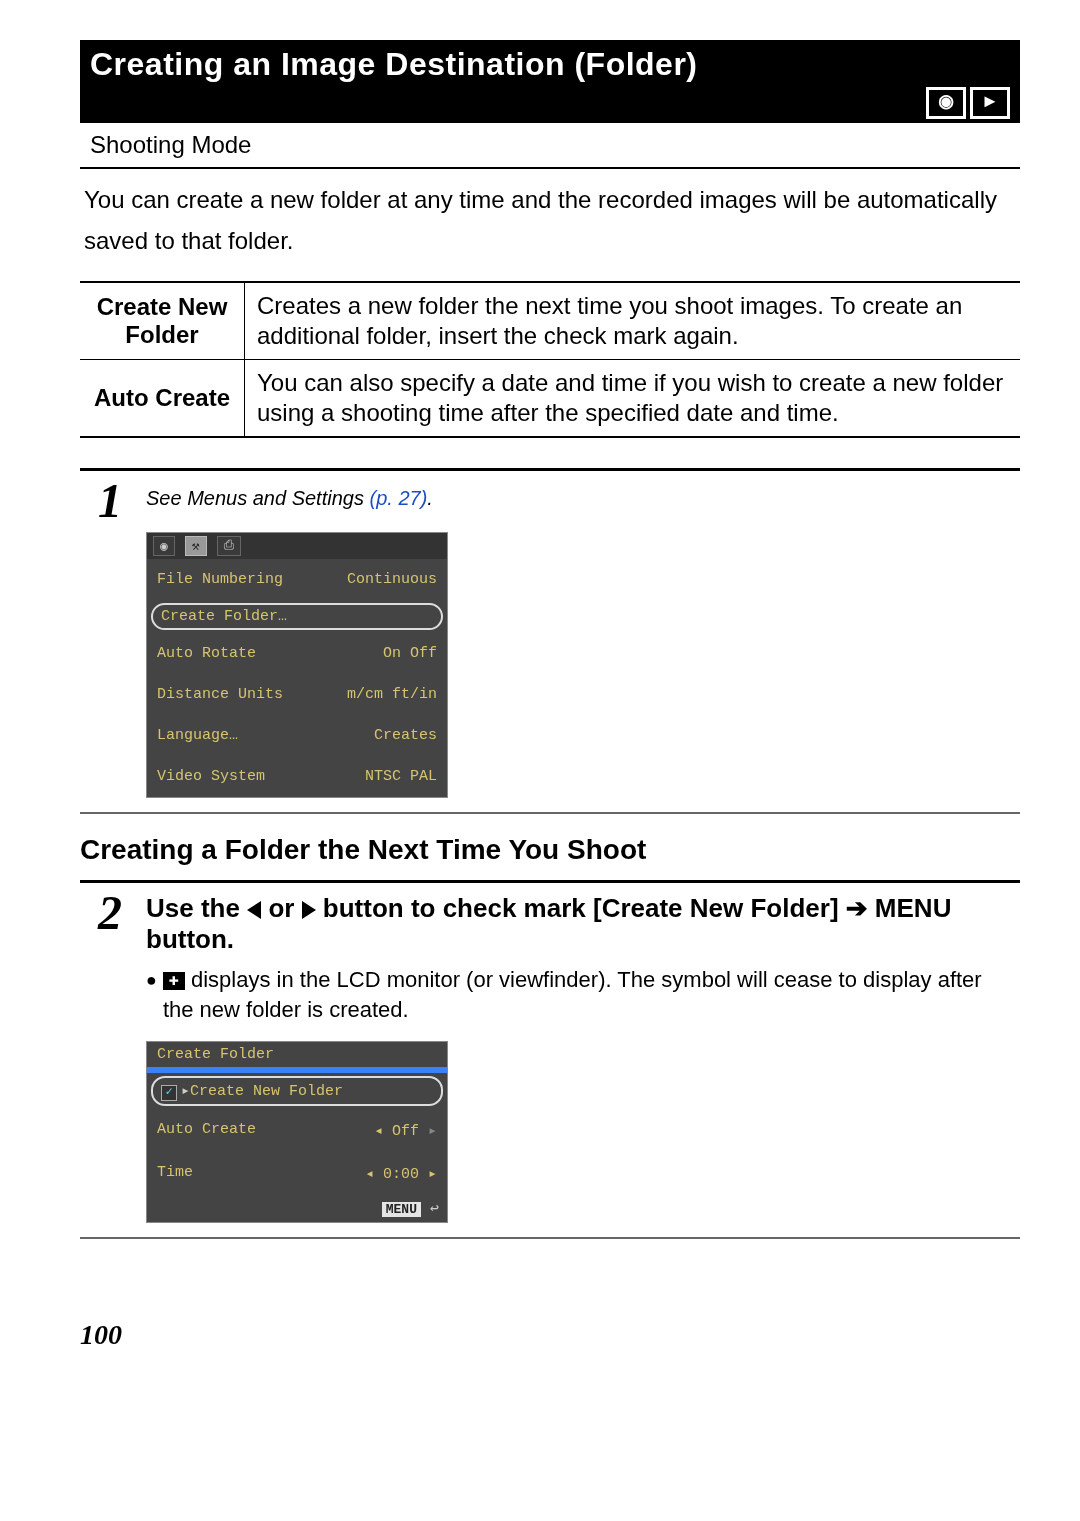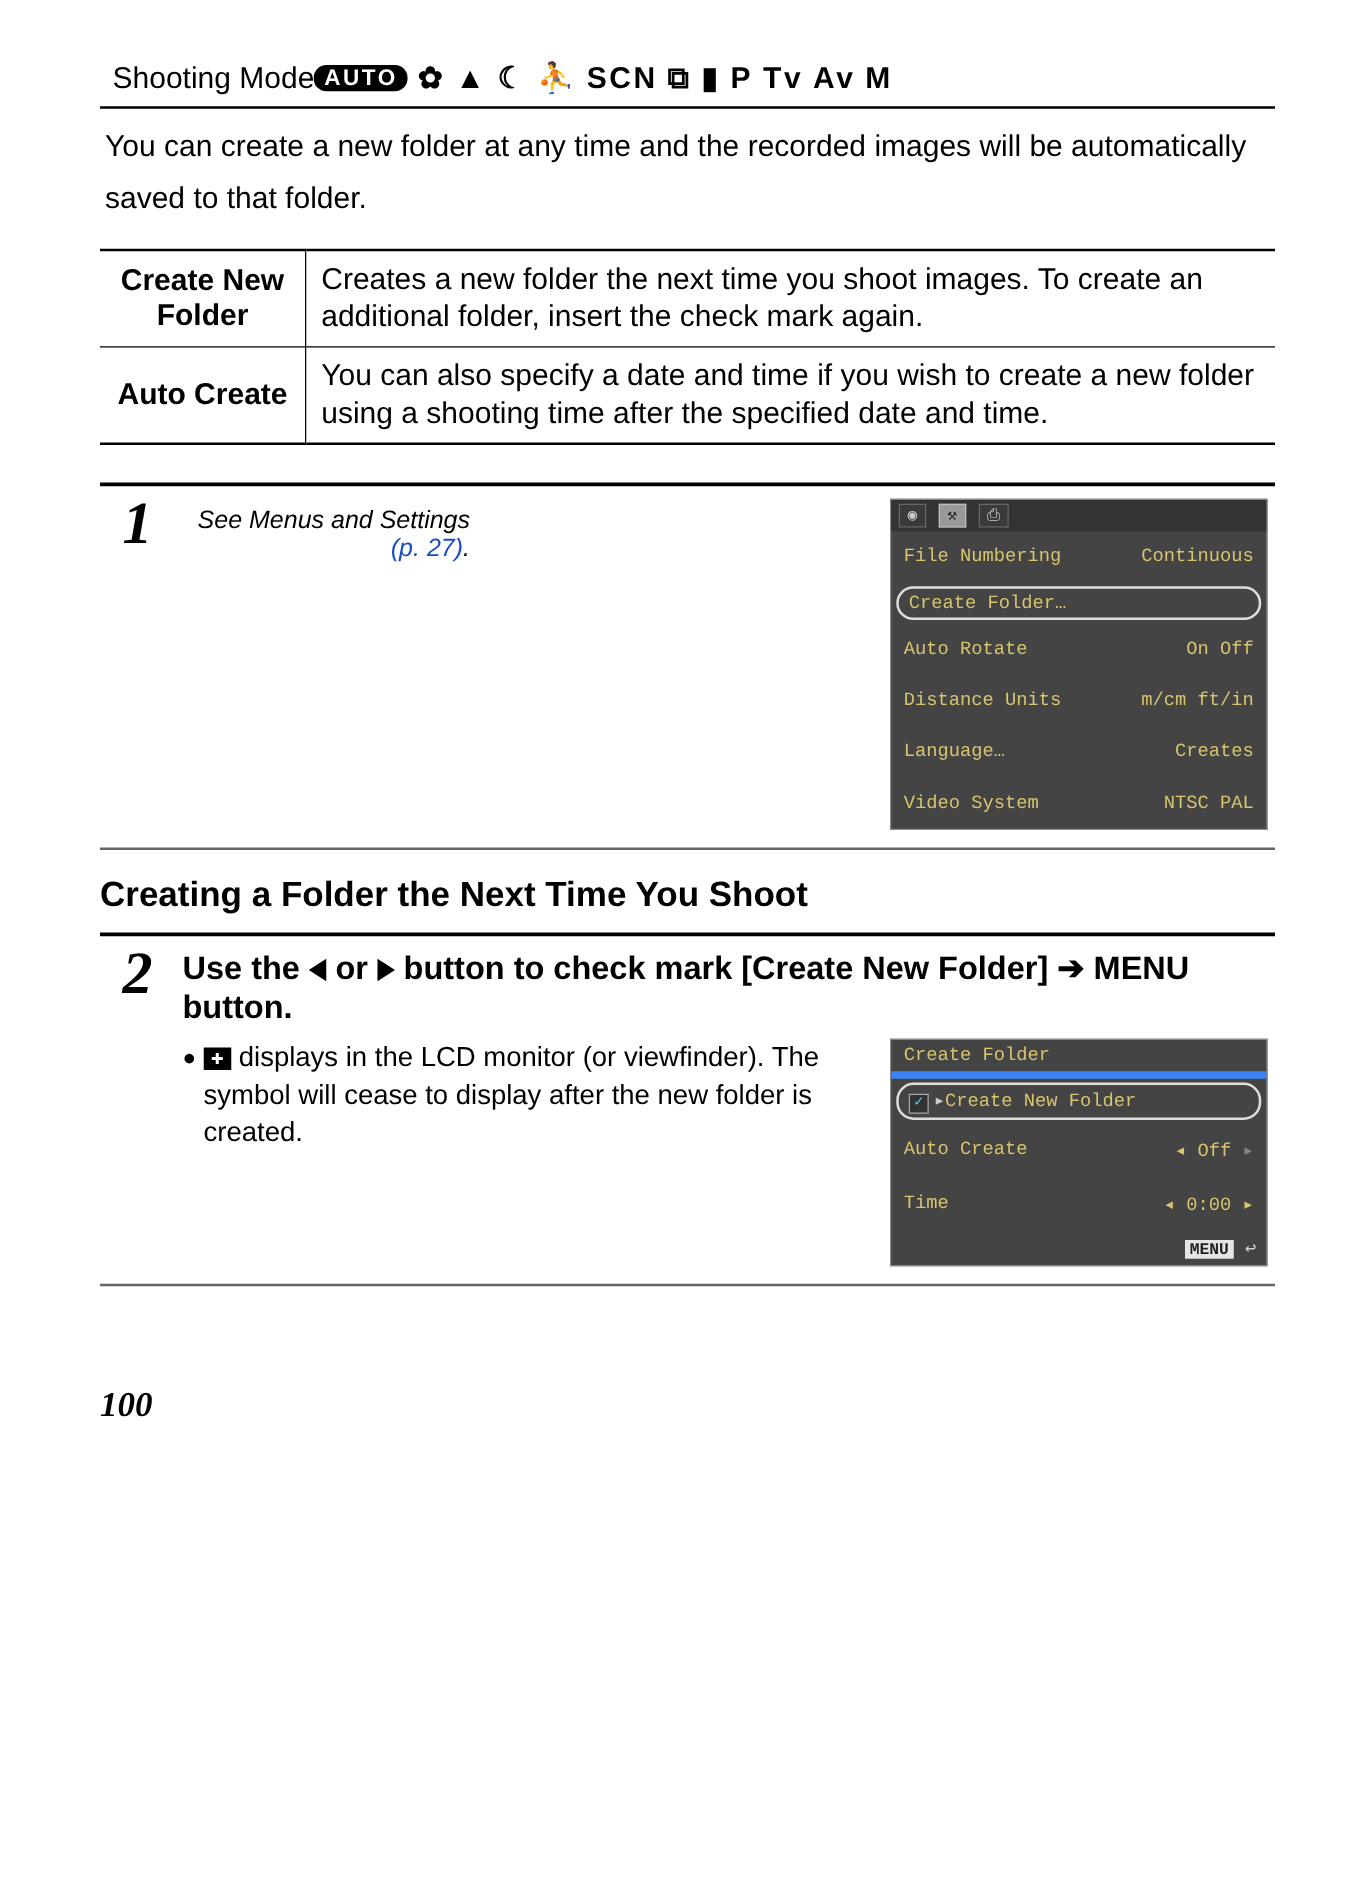--- a/index.html
+++ b/index.html
@@ -126,20 +126,21 @@
     font-size: 20px;
     text-align: right;
     margin: 6px 0;
     padding-right: 320px;
   }
   .see-ref .link { color: #1a4cc2; }
   .step-row {
     display:flex;
     gap:16px;
     align-items:flex-start;
+    flex-direction:column;
   }
   .step-text {
     flex:1;
     font-size:22px;
     line-height:30px;
   }
   .bullet {
     display:flex;
     gap:6px;
   }
@@ -260,37 +261,29 @@
     border:2px solid #fff;
     border-radius:2px;
     border-bottom:none;
   }
 </style>
 </head>
 <body>
 
 <div class="page">
 
+  <div class="title-block">
+    <div class="title-text">Creating an Image Destination (Folder)</div>
+    <div class="title-icons">
+      <span>◉</span><span>►</span>
+    </div>
+  </div>
 
   <div class="mode-bar">
     <div class="label">Shooting Mode</div>
-    <div class="mode-icons">
-      <span class="auto-btn">AUTO</span>
-      <span>✿</span>
-      <span>▲</span>
-      <span>☾</span>
-      <span>⛹</span>
-      <span>SCN</span>
-      <span>⧉</span>
-      <span>▮</span>
-      <span>P</span>
-      <span>Tv</span>
-      <span>Av</span>
-      <span>M</span>
-    </div>
   </div>
 
   <div class="intro">You can create a new folder at any time and the recorded images will be automatically saved to that folder.</div>
 
   <table class="defs">
     <tbody>
         <tr>
       <td class="left">Create New Folder</td>
       <td class="right">Creates a new folder the next time you shoot images. To create an additional folder, insert the check mark again.</td>
     </tr>

